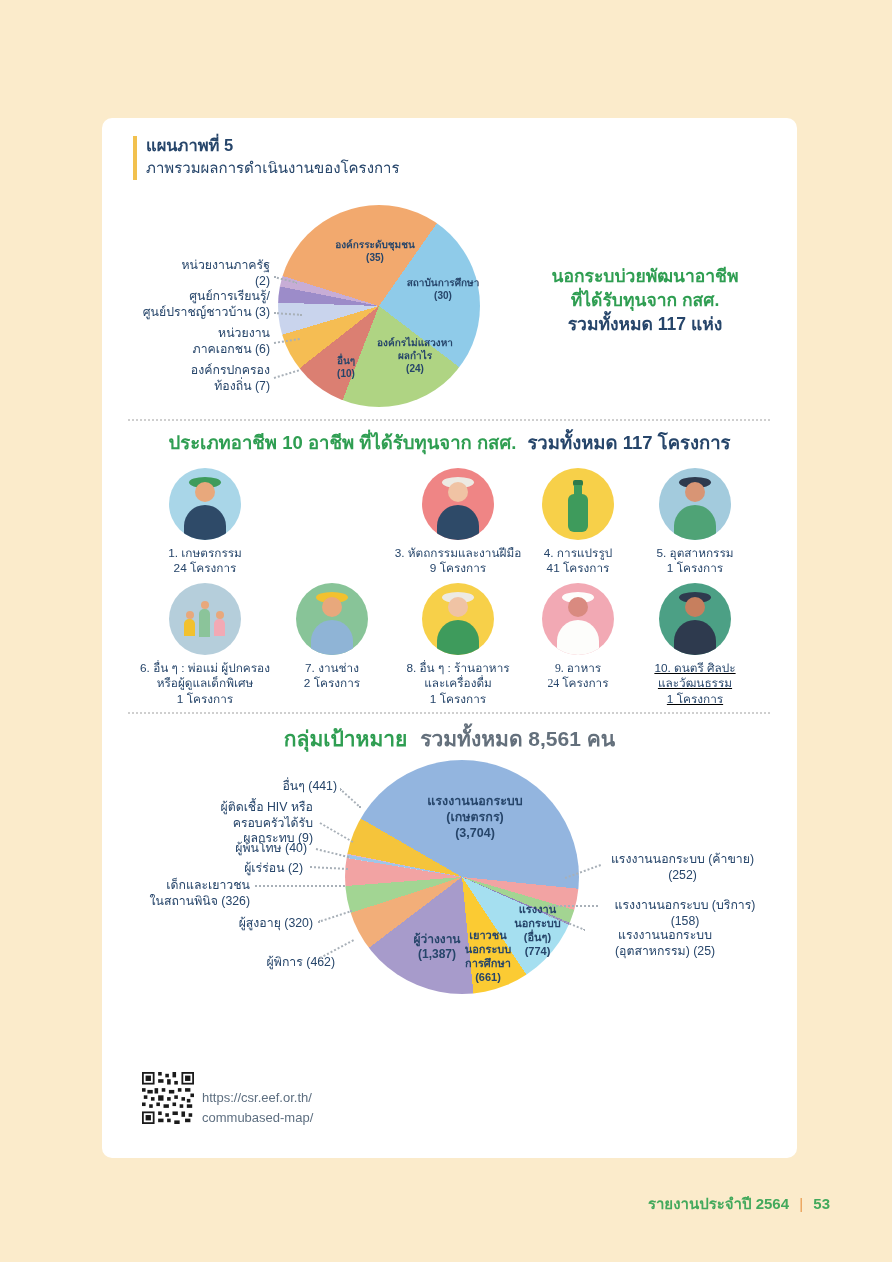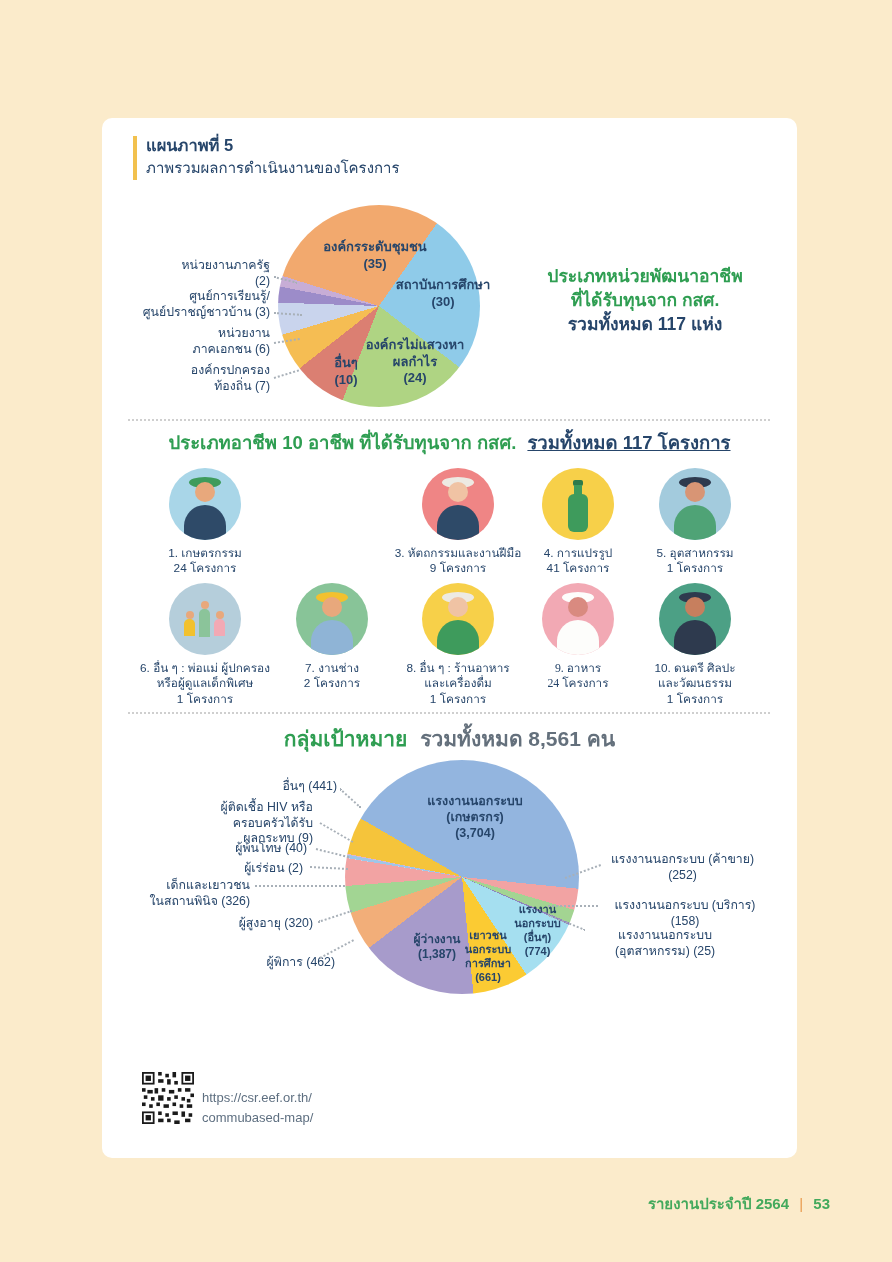--- a/index.html
+++ b/index.html
@@ -5,21 +5,21 @@
   html,body{margin:0;padding:0;}
   body{width:892px;height:1262px;position:relative;font-family:"Liberation Sans","DejaVu Sans",sans-serif;background:#FBEBCB;overflow:hidden;}
   .page{position:absolute;inset:0;}
   .card{position:absolute;left:102px;top:118px;width:695px;height:1040px;background:#FFFFFF;border-radius:10px;}
   [data-bind]{white-space:pre-line;}
   .accent-bar{position:absolute;left:133px;top:136px;width:4px;height:44px;background:#F2C14E;}
   .fig-title{position:absolute;left:146px;top:132px;font-size:16.5px;font-weight:bold;color:#26456A;}
   .fig-sub{position:absolute;left:146px;top:156px;font-size:15px;color:#26456A;}
   .pie{position:absolute;border-radius:50%;}
   .plabel{position:absolute;color:#26456A;line-height:1.28;}
-  .in{font-weight:600;text-align:center;font-size:13px;}
+  .in{font-weight:600;text-align:center;font-size:10px;}
   .out{font-size:12.3px;text-align:right;}
   .outl{font-size:12.3px;text-align:center;}
   .leader{position:absolute;border-top:2px dotted #A8B0B8;transform-origin:left center;height:0;}
   .sep{position:absolute;left:128px;width:642px;border-top:2px dotted #CFCFCF;}
   .sect-title{position:absolute;left:102px;width:695px;text-align:center;font-weight:bold;}
   .green{color:#2F9E52;}
   .navy{color:#26456A;}
   .grayish{color:#64707C;}
   .side-title{position:absolute;left:500px;top:264px;width:290px;text-align:center;font-weight:bold;font-size:17.5px;line-height:24px;}
   .career{position:absolute;width:150px;text-align:center;}
@@ -71,30 +71,30 @@
 ภาคเอกชน (6)</div>
   <div class="plabel out" style="left:130px;top:363px;width:140px;" data-bind="chart_data.0.slices.3.display">องค์กรปกครอง
 ท้องถิ่น (7)</div>
 
   <div class="leader" style="left:274px;top:276px;width:24px;transform:rotate(14deg);"></div>
   <div class="leader" style="left:274px;top:312px;width:28px;transform:rotate(4deg);"></div>
   <div class="leader" style="left:274px;top:342px;width:26px;transform:rotate(-9deg);"></div>
   <div class="leader" style="left:274px;top:377px;width:26px;transform:rotate(-17deg);"></div>
 
   <div class="side-title">
-    <div class="green" data-bind="chart_data.0.title_line1">ประเภทหน่วยพัฒนาอาชีพ</div>
+    <div class="green" data-bind="chart_data.0.title_line1">นอกระบบ่วยพัฒนาอาชีพ</div>
     <div class="green" data-bind="chart_data.0.title_line2">ที่ได้รับทุนจาก กสศ.</div>
     <div class="navy" data-bind="chart_data.0.title_line3">รวมทั้งหมด 117 แห่ง</div>
   </div>
 
   <div class="sep" style="top:419px;"></div>
 
   <div class="sect-title" style="top:428px;font-size:18.5px;">
     <span class="green" data-bind="careers.title_green">ประเภทอาชีพ 10 อาชีพ ที่ได้รับทุนจาก กสศ.</span>
-    <span class="navy" data-bind="careers.title_dark" style="margin-left:6px;text-decoration:underline;">รวมทั้งหมด 117 โครงการ</span>
+    <span class="navy" data-bind="careers.title_dark" style="margin-left:6px;">รวมทั้งหมด 117 โครงการ</span>
   </div>
 
   <div class="career" style="left:130px;top:468px;">
     <div class="circle" style="background-color: rgb(169, 214, 232);">
       <div class="av-hat" style="background-color: rgb(62, 155, 92);"></div>
       <div class="av-head" style="background-color: rgb(232, 168, 124);"></div>
       <div class="av-body" style="background-color: rgb(46, 74, 104);"></div>
     </div>
     <div class="clabel" data-bind="careers.items.0.label">1. เกษตรกรรม</div>
     <div class="ccount" data-bind="careers.items.0.count">24 โครงการ</div>
@@ -163,21 +163,21 @@
   </div>
   <div class="career" style="left:503px;top:583px;font-family:Liberation Serif, serif;">
     <div class="circle" style="background-color: rgb(242, 169, 180);">
       <div class="av-hat" style="background-color: rgb(253, 253, 251);"></div>
       <div class="av-head" style="background-color: rgb(217, 138, 128);"></div>
       <div class="av-body" style="background-color: rgb(253, 253, 251);"></div>
     </div>
     <div class="clabel" data-bind="careers.items.8.label">9. อาหาร</div>
     <div class="ccount" data-bind="careers.items.8.count">24 โครงการ</div>
   </div>
-  <div class="career" style="left:620px;top:583px;">
+  <div class="career" style="left:620px;top:583px;text-decoration:underline;">
     <div class="circle" style="background-color: rgb(76, 160, 133);">
       <div class="av-hat" style="background-color: rgb(46, 58, 78);"></div>
       <div class="av-head" style="background-color: rgb(199, 127, 94);"></div>
       <div class="av-body" style="background-color: rgb(46, 58, 78);"></div>
     </div>
     <div class="clabel" data-bind="careers.items.9.label">10. ดนตรี ศิลปะ
 และวัฒนธรรม</div>
     <div class="ccount" data-bind="careers.items.9.count">1 โครงการ</div>
   </div>
 

